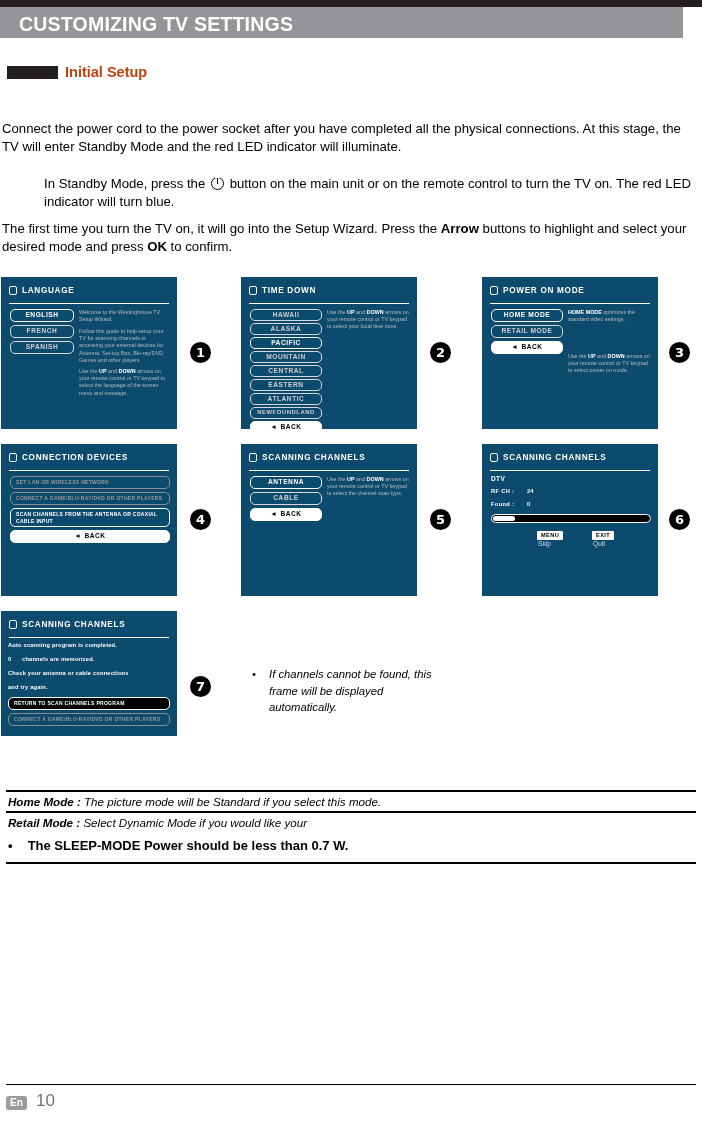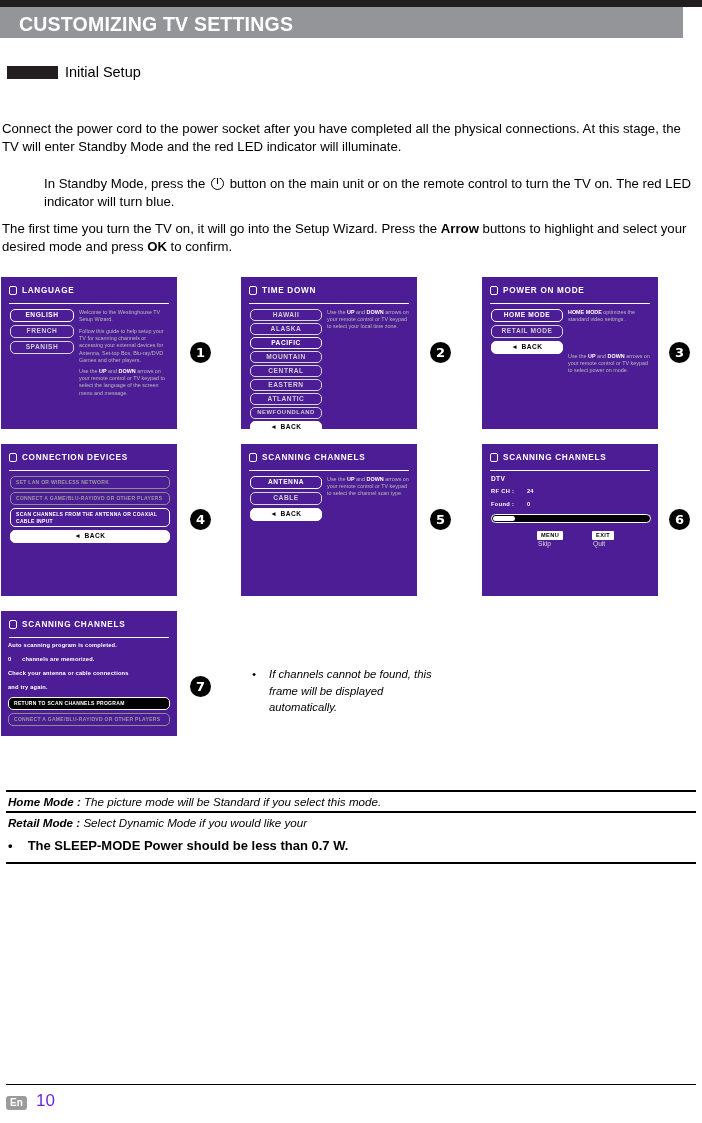--- a/index.html
+++ b/index.html
@@ -14,41 +14,41 @@
   .topbar-gray{position:absolute;left:0;top:7px;width:683px;height:31px;background:#939598;}
   .topbar-title{
     position:absolute;left:19px;top:12px;
     font-size:21px;font-weight:bold;letter-spacing:.2px;color:#ffffff;
     font-family:"Liberation Sans","DejaVu Sans",sans-serif;
     transform:scaleX(.93);transform-origin:left top;
   }
   
   .sec-wrap{position:absolute;left:7px;top:64px;display:flex;align-items:center;gap:7px;}
   .sec-swatch{width:51px;height:13px;background:#231f20;}
-  .sec-title{font-size:14.5px;font-weight:normal;color:#000000;}
+  .sec-title{font-size:14.5px;font-weight:bold;color:#c2410c;}
   
   .para{position:absolute;left:2px;width:694px;font-size:13.2px;line-height:17.5px;color:#000;}
   .p1{top:120px;}
   .p2{top:175px;margin-left:42px;}
   .p3{top:220px;}
   .pw-glyph{
     display:inline-block;width:13px;height:13px;border:1.7px solid #000;border-radius:50%;
     position:relative;vertical-align:-2px;margin:0 2px;
     box-sizing:border-box;
   }
   .pw-glyph::before{
     content:"";position:absolute;left:50%;top:-2px;width:1.7px;height:8px;background:#000;
     margin-left:-0.85px;
   }
   .pw-glyph::after{
     content:"";position:absolute;left:50%;top:-3.2px;width:5px;height:3px;background:#fff;
     margin-left:-2.5px;
   }
   
-  .panel{position:absolute;background:#4c1d95;overflow:hidden;}
+  .panel{position:absolute;background:#0c4a6e;overflow:hidden;}
   .pnl-head{position:relative;margin:9px 8px 0 8px;display:flex;align-items:center;gap:5px;}
   .pnl-icon{width:8px;height:9px;border:1.4px solid #fff;border-radius:2px;box-sizing:border-box;flex:none;}
   .pnl-title{color:#fff;font-size:8.2px;font-weight:bold;letter-spacing:.7px;white-space:nowrap;}
   .pnl-rule{position:absolute;background:#fff;height:1px;}
   .btn{
     box-sizing:border-box;border:1.3px solid #d8d8d8;border-radius:5px;
     color:#cfcfcf;background:transparent;font-size:6.6px;font-weight:bold;
     letter-spacing:.55px;text-align:center;line-height:1;
     display:flex;align-items:center;justify-content:center;
   }
@@ -73,21 +73,21 @@
   .info{position:absolute;left:8px;font-size:11.6px;line-height:14.5px;font-style:italic;}
   .info b{font-style:italic;font-weight:bold;}
   .sleep{position:absolute;left:8px;top:838px;font-size:13px;font-weight:bold;}
   .sleep .b{display:inline-block;width:16px;}
   
   .foot-rule{position:absolute;left:6px;top:1084px;width:690px;height:1.4px;background:#000;}
   .foot-en{
     position:absolute;left:6px;top:1096px;background:#9b9b9b;color:#fff;
     font-size:10px;font-weight:bold;padding:1px 4px 2px 4px;border-radius:3px;
   }
-  .foot-pg{position:absolute;left:36px;top:1091px;font-size:17px;color:#6d28d9;}
+  .foot-pg{position:absolute;left:36px;top:1091px;font-size:17px;color:#737373;}
   
   .prog-track{
     position:absolute;box-sizing:border-box;border:1.3px solid #ffffff;border-radius:6px;
     background:#000;overflow:hidden;
   }
   .prog-fill{position:absolute;left:1px;top:1px;bottom:1px;background:#fff;border-radius:5px;}
   .kbtn{
     position:absolute;background:#fff;color:#000;font-size:5.6px;font-weight:bold;
     letter-spacing:.4px;padding:1.4px 4px;border-radius:1px;
   }

